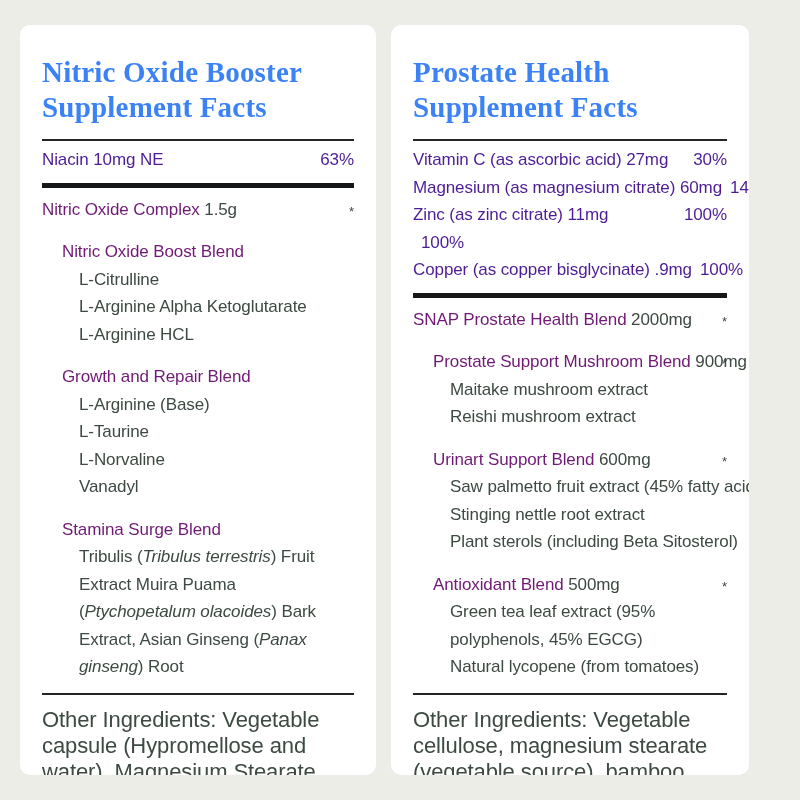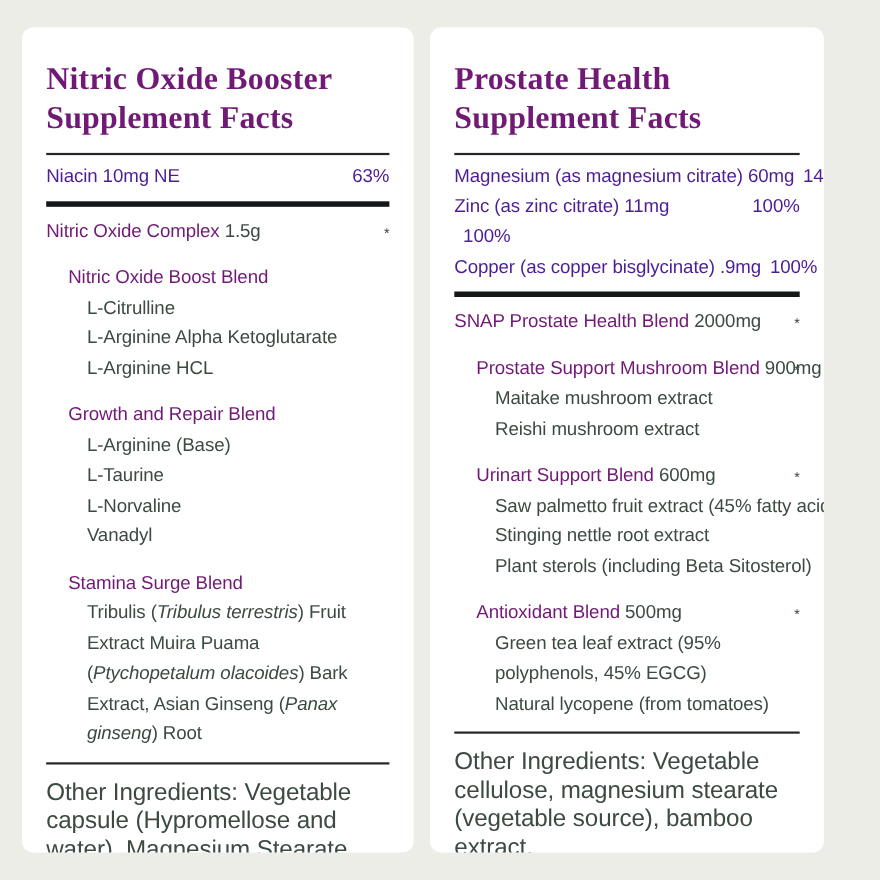--- a/index.html
+++ b/index.html
@@ -22,21 +22,21 @@
     padding: 30px 22px 20px 22px;
     overflow: hidden;
   }
   .card.left  { width: 356px; }
   .card.right { width: 358px; }
   .title {
     font-family: "Liberation Serif", serif;
     font-weight: 700;
     font-size: 29px;
     line-height: 35px;
-    color: #701a75;
+    color: #3b82f6;
     letter-spacing: 0.2px;
     white-space: pre-line;
     margin-bottom: 14px;
   }
   .hr-thin  { border-top: 2px solid #232527; }
   .hr-thick { border-top: 5px solid #141617; }
   .nutrients { padding: 5px 0 9px 0; }
   .nrow {
     display: flex;
     justify-content: space-between;
@@ -109,20 +109,24 @@
     <div class="hr-thin"></div>
     <p class="other">Other Ingredients: Vegetable capsule (Hypromellose and water), Magnesium Stearate, Bamboo Extract.</p>
   </div>
 
   <div class="card right">
     <h1 class="title">Prostate Health
 Supplement Facts</h1>
     <div class="hr-thin"></div>
     <div class="nutrients">
         <div class="nrow">
+          <span class="lab">Vitamin C (as ascorbic acid) 27mg</span>
+          <span class="dv">30%</span>
+        </div>
+        <div class="nrow">
           <span class="lab">Magnesium (as magnesium citrate) 60mg</span>
           <span class="dv">14%</span>
         </div>
         <div class="nrow">
           <span class="lab">Zinc (as zinc citrate) 11mg</span>
           <span class="dv">100%</span>
         </div>
         <div class="nrow">
           <span class="dv">100%</span>
         </div>

